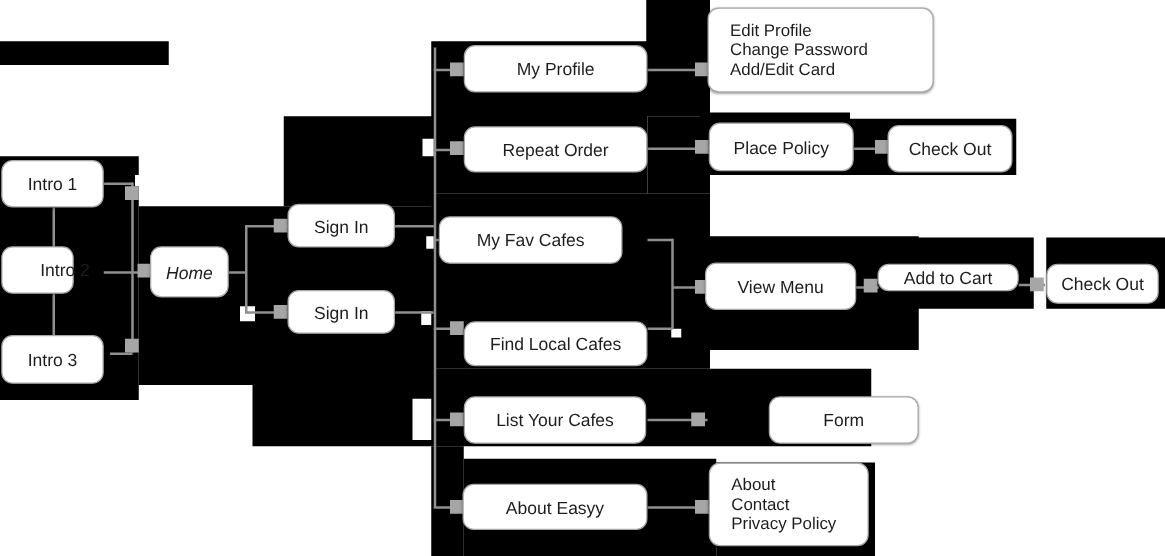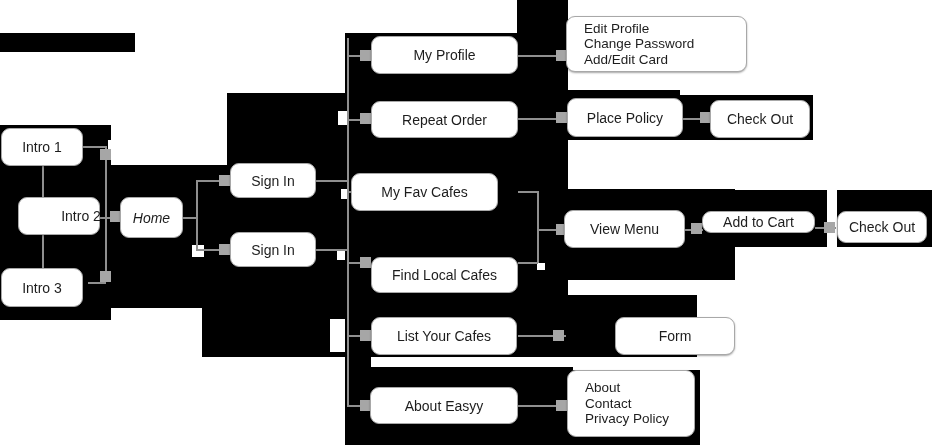--- a/index.html
+++ b/index.html
@@ -108,21 +108,21 @@
     <div class="csq" style="left: 556px; top: 112px;"></div>
     <div class="csq" style="left: 700px; top: 112px;"></div>
     <div class="csq" style="left: 556px; top: 224px;"></div>
     <div class="csq" style="left: 691px; top: 223px;"></div>
     <div class="csq" style="left: 824px; top: 222px;"></div>
     <div class="csq" style="left: 553px; top: 330px;"></div>
     <div class="csq" style="left: 556px; top: 400px;"></div>
     <div class="node" style="left: 1px; top: 128px; width: 82px; height: 38px; text-align: center;">
       <span>Intro 1</span>
     </div>
-    <div class="node" style="left: 18px; top: 197px; width: 82px; height: 38px; padding-left: 44px;">
+    <div class="node" style="left: 1px; top: 197px; width: 58px; height: 38px; padding-left: 44px;">
       <span>Intro 2</span>
     </div>
     <div class="node" style="left: 1px; top: 268px; width: 82px; height: 39px;">
       <span>Intro 3</span>
     </div>
     <div class="node" style="left: 120px; top: 197px; width: 63px; height: 41px; font-style: italic;">
       <span>Home</span>
     </div>
     <div class="node" style="left: 230px; top: 163px; width: 86px; height: 35px;">
       <span>Sign In</span>
@@ -141,21 +141,21 @@
     </div>
     <div class="node" style="left: 371px; top: 245px; width: 147px; height: 36px; margin-top: 12px;">
       <span>Find Local Cafes</span>
     </div>
     <div class="node" style="left: 371px; top: 317px; width: 146px; height: 38px;">
       <span>List Your Cafes</span>
     </div>
     <div class="node" style="left: 370px; top: 387px; width: 148px; height: 37px;">
       <span>About Easyy</span>
     </div>
-    <div class="node multi" style="left: 566px; top: 16px; width: 181px; height: 56px;">
+    <div class="node multi" style="left: 566px; top: 6px; width: 181px; height: 68px;">
       <span>Edit Profile</span>
       <span>Change Password</span>
       <span>Add/Edit Card</span>
     </div>
     <div class="node" style="left: 567px; top: 98px; width: 116px; height: 39px;">
       <span>Place Policy</span>
     </div>
     <div class="node" style="left: 710px; top: 100px; width: 100px; height: 38px;">
       <span>Check Out</span>
     </div>

